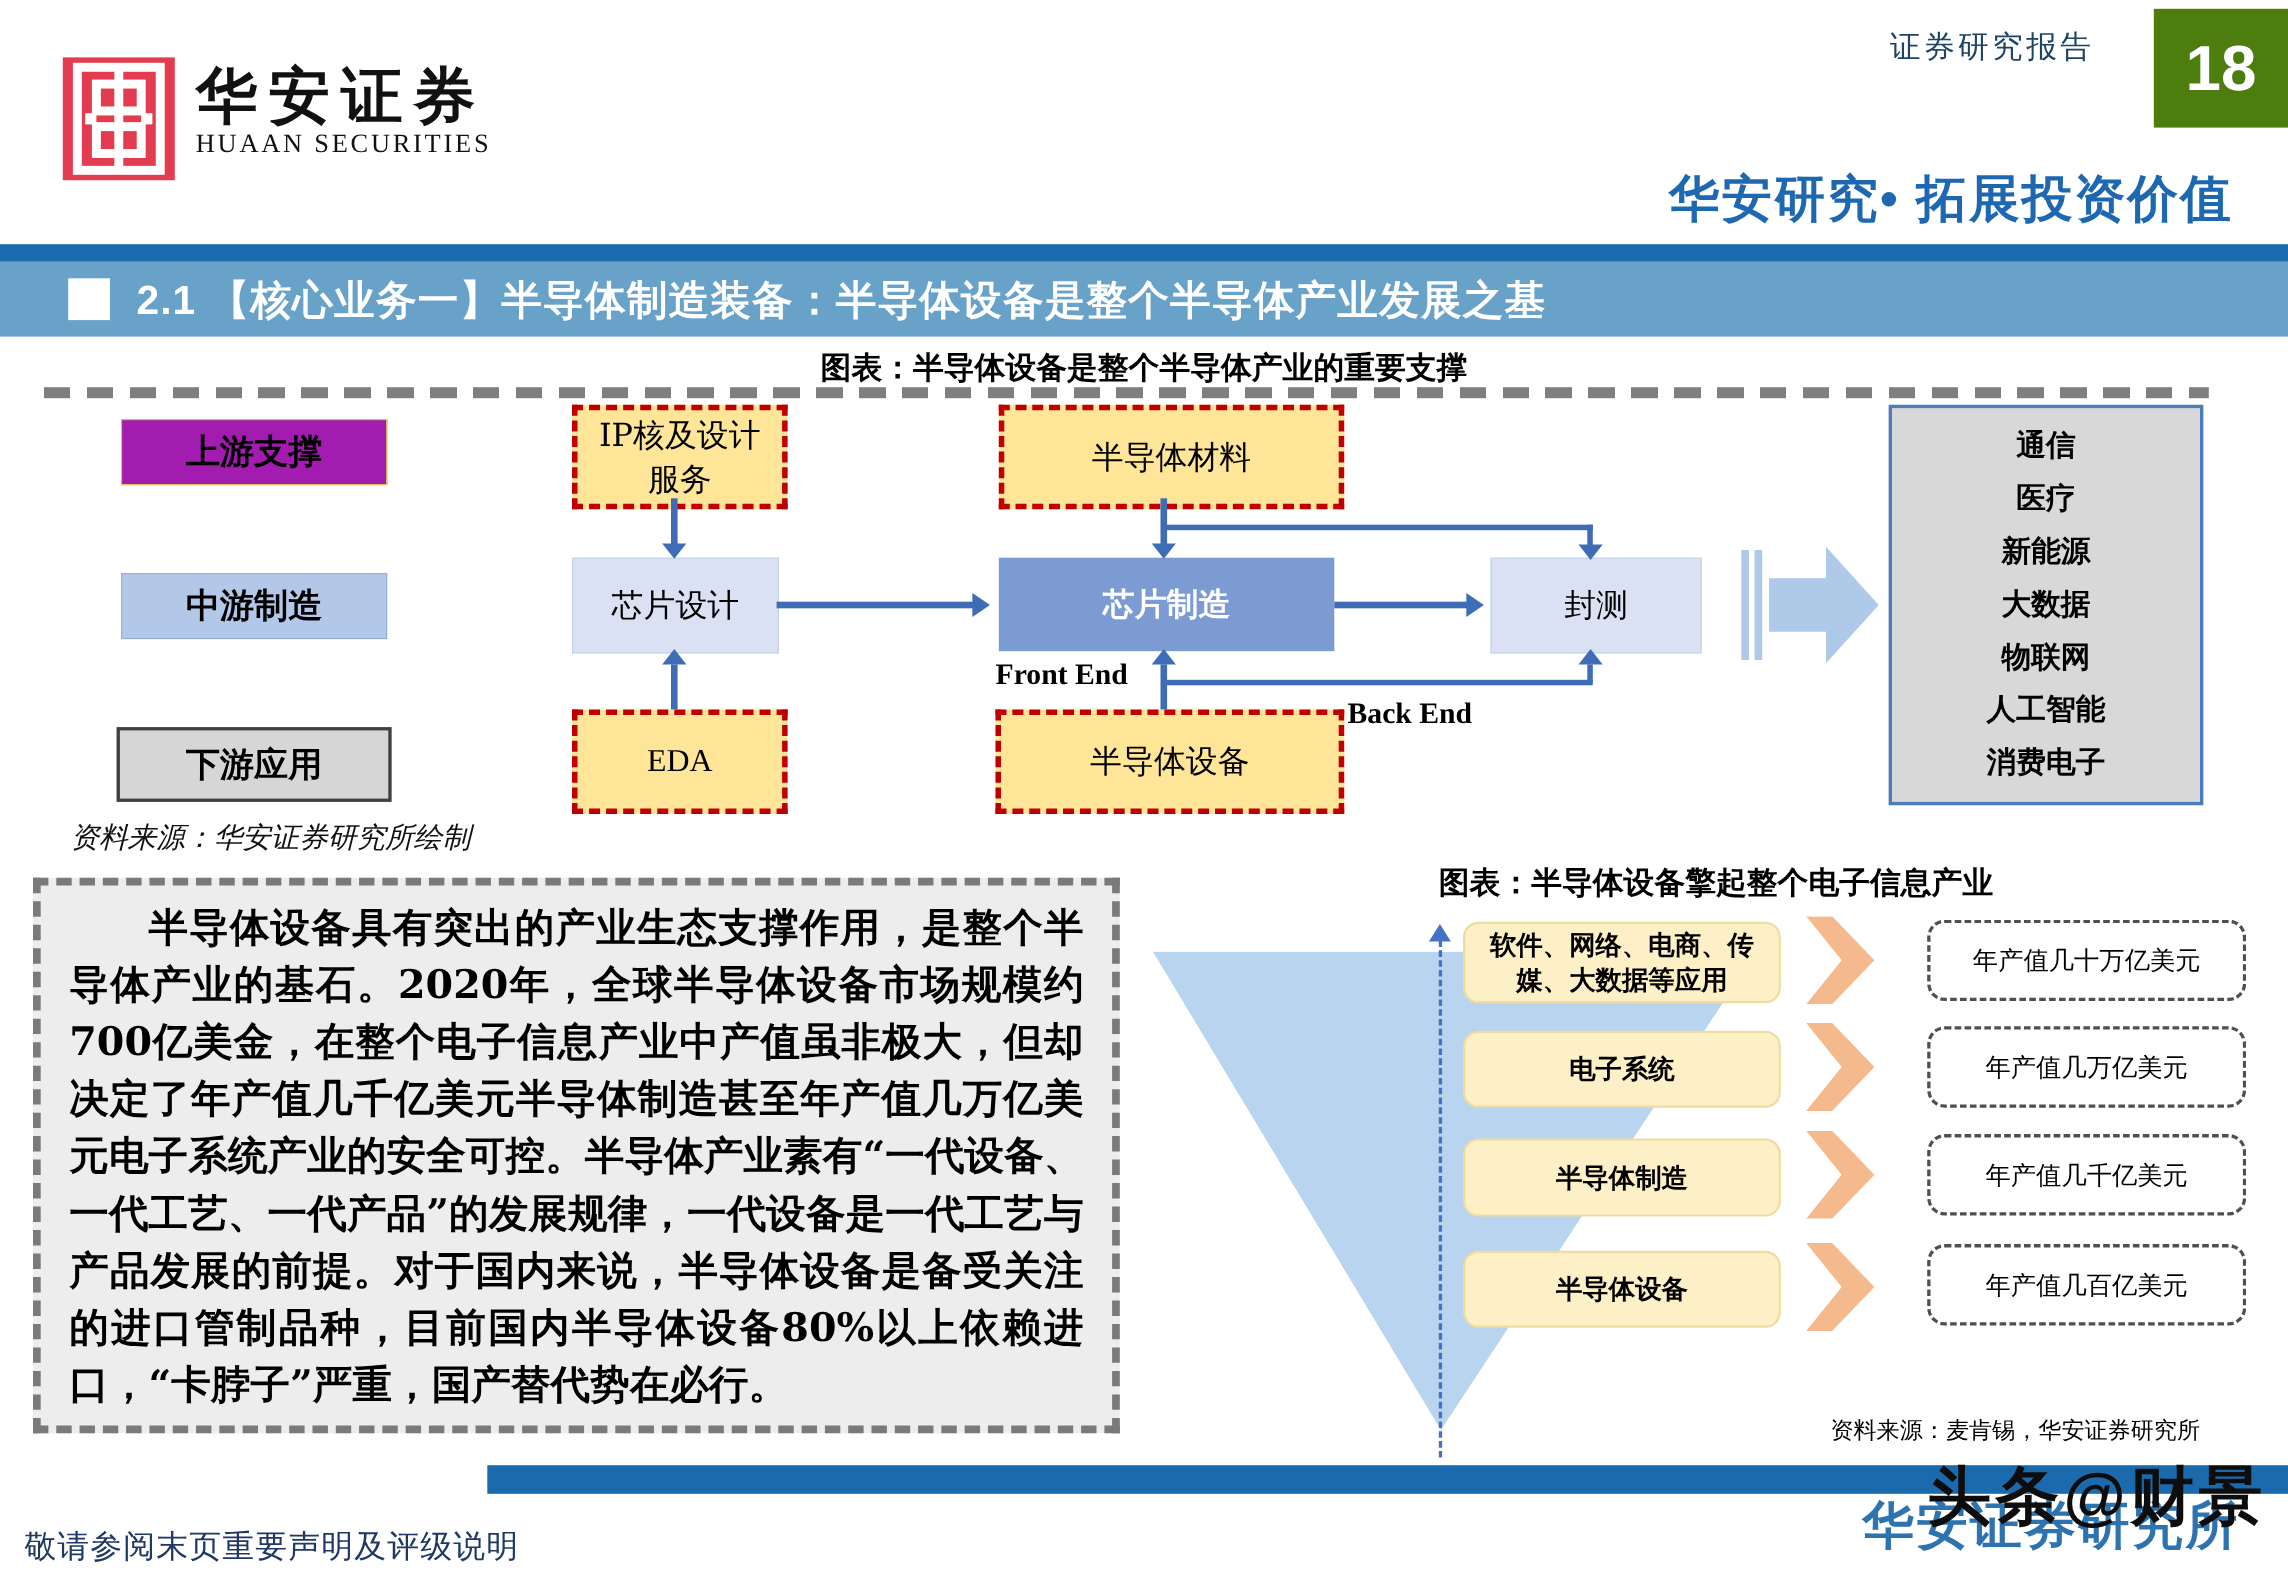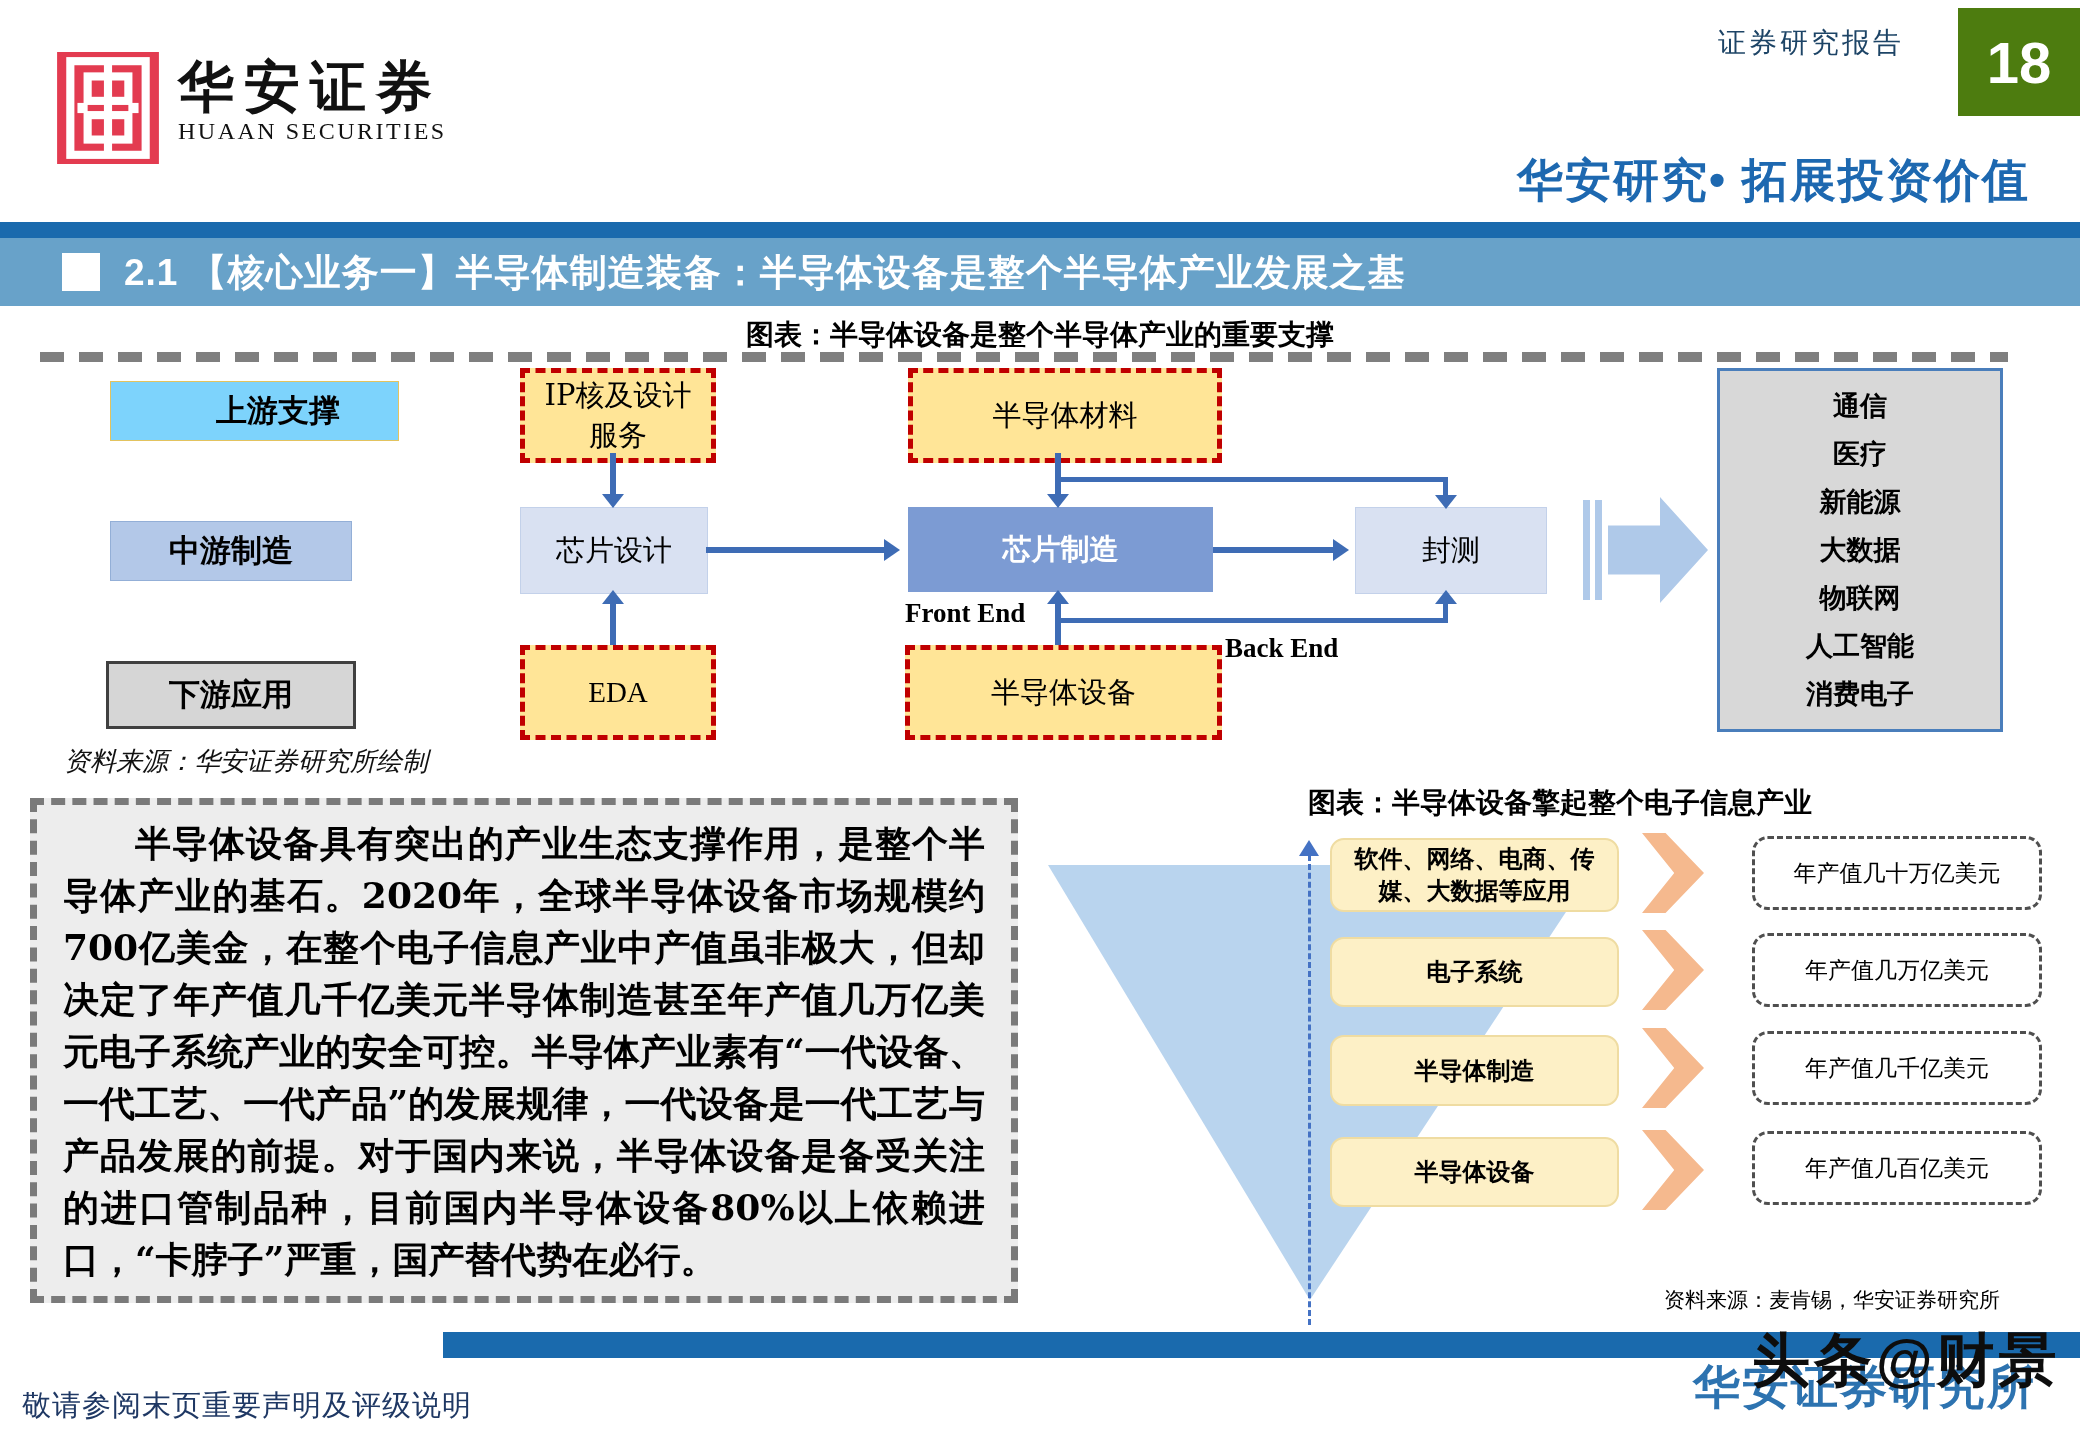--- a/index.html
+++ b/index.html
@@ -24,21 +24,21 @@
   .secbar .bullet{position:absolute;left:62px;top:15px;width:38px;height:38px;background:#fff;}
   .secbar .sectext{position:absolute;left:124px;top:10px;font-size:37px;font-weight:bold;
                    color:#fff;letter-spacing:1px;white-space:nowrap;}
 
   
   .d1-title{left:0;top:316px;width:2080px;text-align:center;font-family:"DejaVu Serif",serif;
             font-size:28px;font-weight:600;color:#000;}
   .dash-div{left:40px;top:352px;width:1968px;height:10px;
             background:repeating-linear-gradient(90deg,#7F7F7F 0 24px,transparent 24px 39px);}
   .rowlbl{display:flex;align-items:center;justify-content:center;font-size:31px;font-weight:bold;color:#000;}
-  .lblA{left:110px;top:381px;width:240px;height:58px;background:#7dd3fc;border:1px solid #E3C35E;padding-left:47px;}
+  .lblA{left:110px;top:381px;width:240px;height:58px;background:#a21caf;border:1px solid #E3C35E;}
   .lblB{left:110px;top:521px;width:240px;height:58px;background:#B3C8E8;border:1px solid #93AFD7;}
   .lblC{left:106px;top:661px;width:244px;height:62px;background:#D6D6D6;border:3px solid #404040;}
   .node{display:flex;align-items:center;justify-content:center;text-align:center;
         font-family:"DejaVu Serif",serif;font-size:29px;color:#000;}
   .yred{background:#FFE597;border:5px dashed #C00000;}
   .ltblue{background:#D9E1F2;border:1px solid #C3D1EA;}
   .n-ip{left:520px;top:368px;width:186px;height:85px;}
   .n-ip span{display:block;width:172px;}
   .n-mat{left:908px;top:368px;width:304px;height:85px;}
   .n-des{left:520px;top:507px;width:186px;height:85px;}

